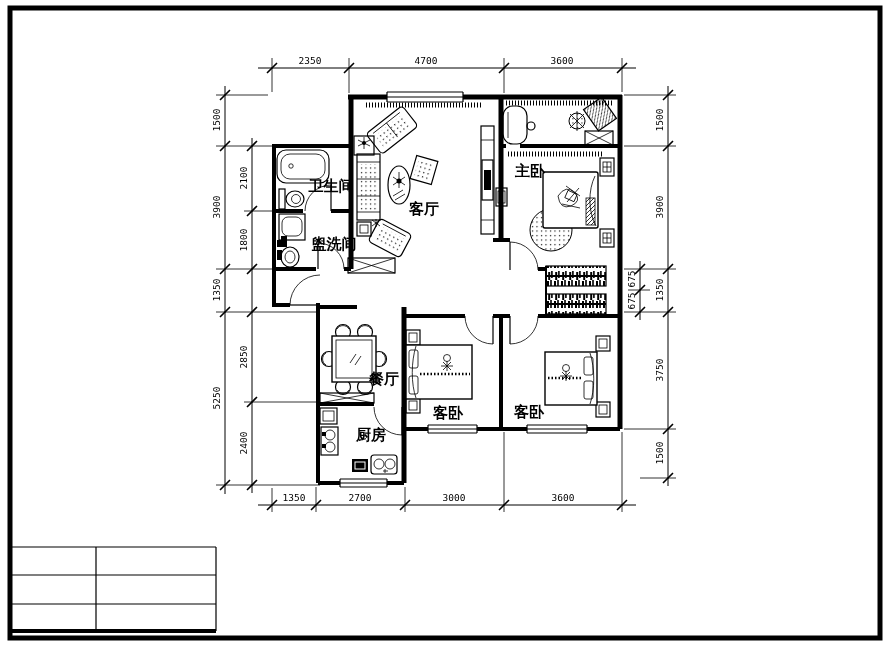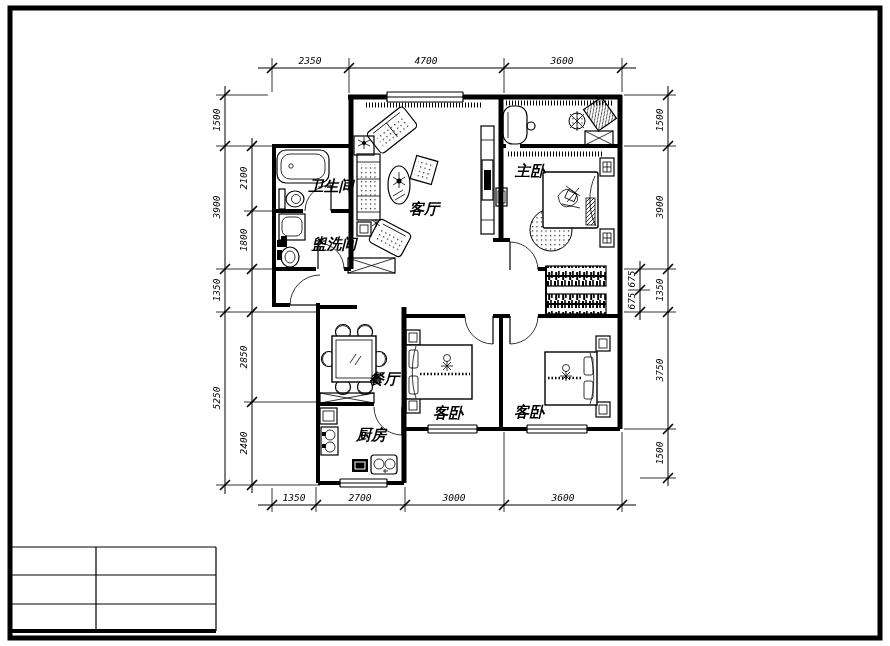--- a/index.html
+++ b/index.html
@@ -1,17 +1,17 @@
 <!DOCTYPE html>
 <html><head>
 <meta charset="utf-8">
 <style>
   html,body{margin:0;padding:0;background:#fff;}
   #sheet{position:relative;width:890px;height:646px;background:#ffffff;overflow:hidden;
-         font-family:"DejaVu Sans",sans-serif;font-style:italic;}
+         font-family:"DejaVu Sans",sans-serif;}
   svg{position:absolute;left:0;top:0;}
   .w5{stroke:#000;stroke-width:5;fill:none;stroke-linecap:butt}
   .w4{stroke:#000;stroke-width:4;fill:none;stroke-linecap:butt}
   .w2{stroke:#000;stroke-width:2;fill:none}
   .t1{stroke:#000;stroke-width:1.2;fill:none}
   .t07{stroke:#000;stroke-width:0.8;fill:none}
   .ext{stroke:#000;stroke-width:0.8;fill:none}
   .dimline{stroke:#000;stroke-width:1;fill:none}
   .tick{stroke:#000;stroke-width:1.6;fill:none}
   .hatchband{stroke:#000;stroke-width:5;stroke-dasharray:1 2;fill:none}

